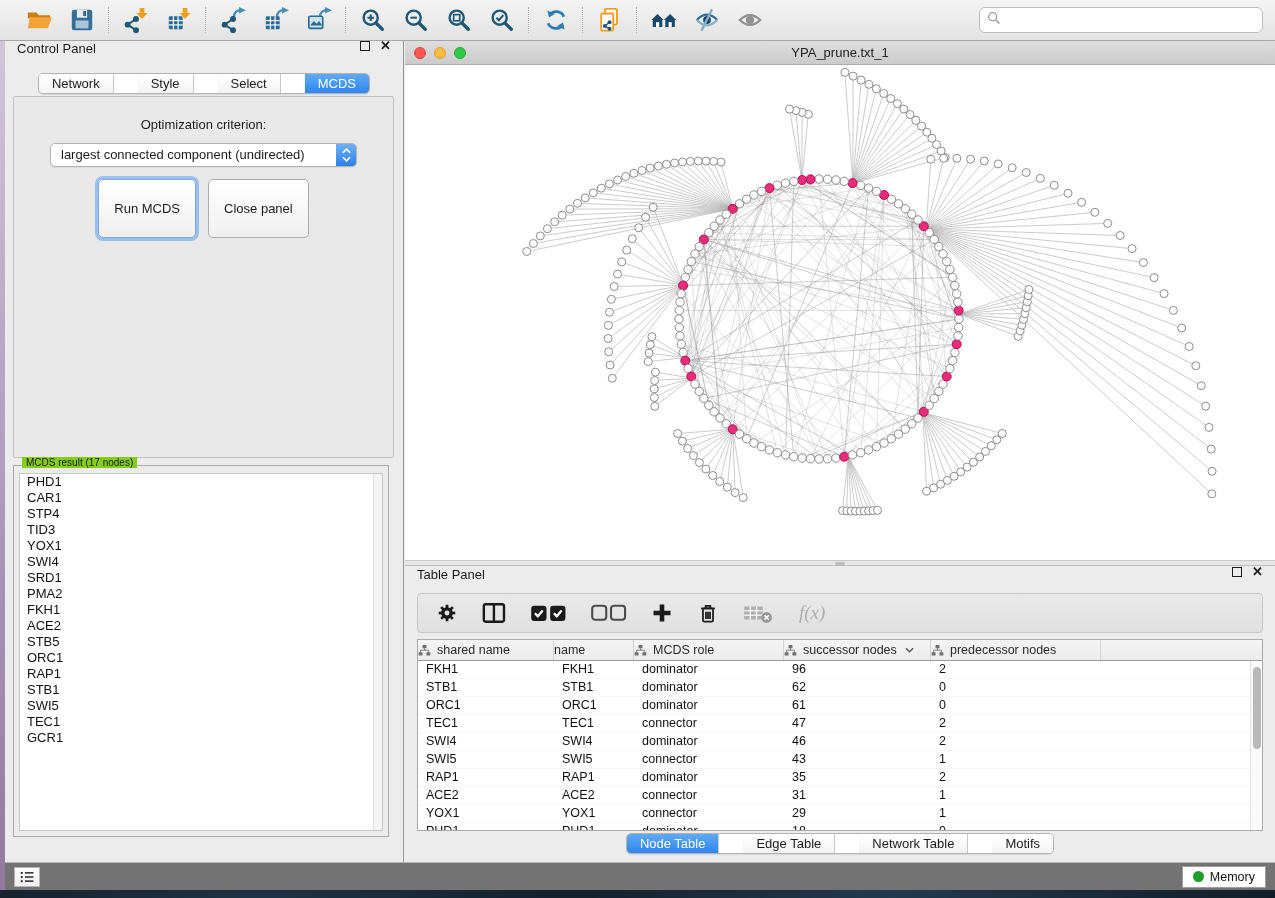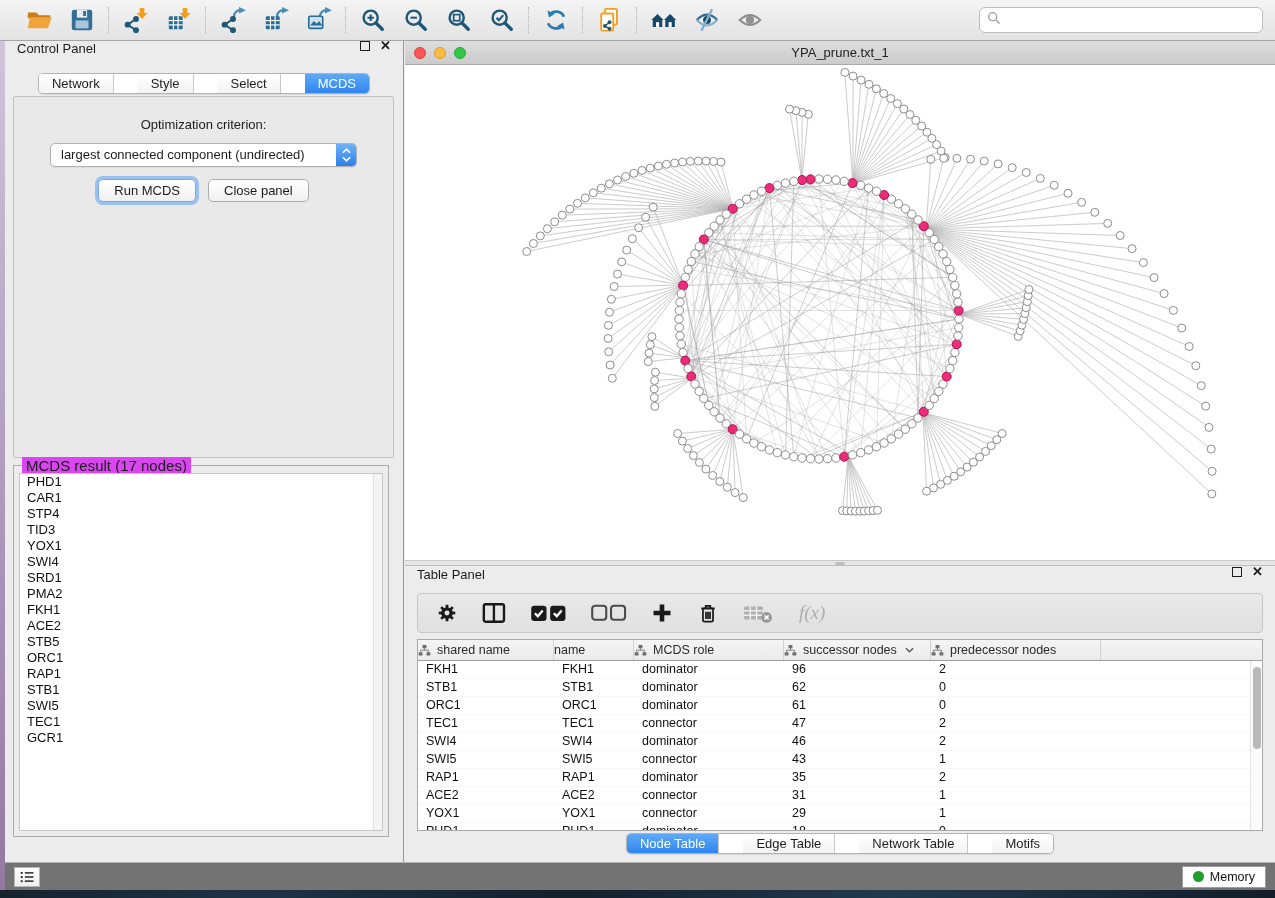--- a/index.html
+++ b/index.html
@@ -50,27 +50,27 @@
   .opt-label { text-align:center; font-size:13px; color:#1c1c1c; margin-top:20px; }
   .dropdown { position:absolute; left:36px; right:36px; top:46px; height:24px;
     background:#fff; border:1px solid #b3b3b3; border-radius:5px; display:flex; align-items:stretch;
     box-shadow:0 1px 1px rgba(0,0,0,.06); }
   .dd-label { flex:1; font-size:13px; color:#1c1c1c; padding:3px 0 0 10px; white-space:nowrap; overflow:hidden; }
   .dd-stepper { width:20px; border-radius:0 4px 4px 0; background:linear-gradient(#6fb2fa,#2d7fe9);
     display:flex; flex-direction:column; align-items:center; justify-content:center; gap:2px; }
   .dd-stepper svg { width:9px; height:6px; }
   .btn-row { position:absolute; top:82px; left:0; right:0; display:flex; justify-content:center; gap:12px; }
   .mac-btn { background:linear-gradient(#ffffff,#f0f0f0); border:1px solid #adadad; border-radius:5px;
-    font-size:13px; color:#1c1c1c; padding:3px 15px; font-family:"Liberation Sans",sans-serif; cursor:default; }
+    font-size:13px; color:#1c1c1c; padding:21px 15px; font-family:"Liberation Sans",sans-serif; cursor:default; }
   .mac-btn.focused { box-shadow:0 0 0 3px rgba(110,170,246,.65); border-color:#7aa8e0; }
 
   .groupbox { position:absolute; left:8px; right:14px; top:424px; height:372px;
     border:1px solid #ababab; background:#ececec; }
-  .groupbox .legend { position:absolute; top:-9px; left:8px; background:#d946ef;
-    padding:0 4px; font-size:15px; color:#1c1c1c;text-align:right; }
+  .groupbox .legend { position:absolute; top:-9px; left:8px; background:#84cc16;
+    padding:0 4px; font-size:10px; color:#1c1c1c;text-align:right; }
   .mcds-list { position:absolute; left:5px; right:5px; top:7px; bottom:5px; background:#fff;
     border:1px solid #c7c7c7; overflow:hidden; }
   .mcds-list .scroll-track { position:absolute; right:0; top:0; bottom:0; width:9px;
     background:#f4f4f4; border-left:1px solid #e0e0e0; }
   .list-item { font-size:13px; color:#111; line-height:16px; padding-left:7px; }
 
   
   .network-view { position:absolute; left:405px; top:41px; right:0; height:519px; background:#fff; }
   .net-titlebar { height:24px; background:linear-gradient(#dedede,#cbcbcb);
     border-bottom:1px solid #ababab; display:flex; align-items:center; padding:0 9px; position:relative; }

